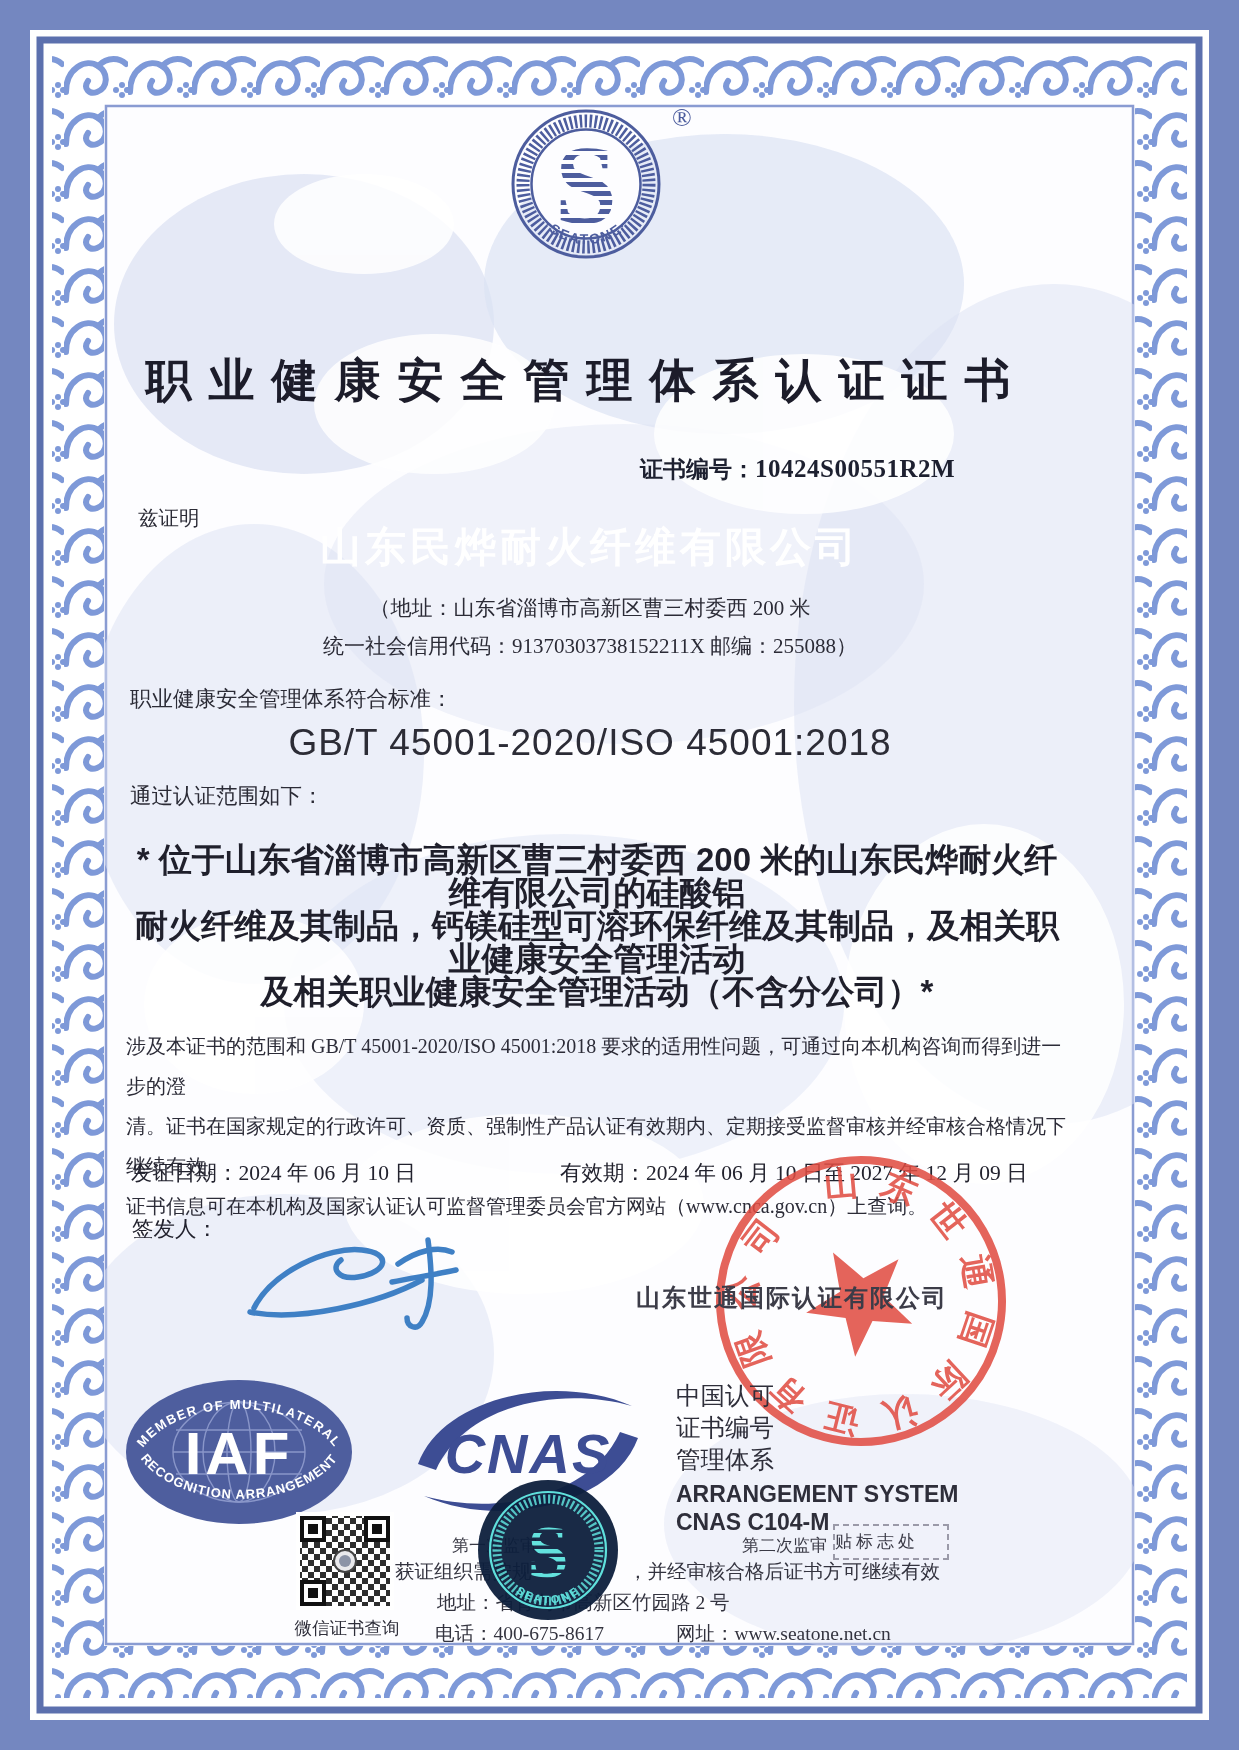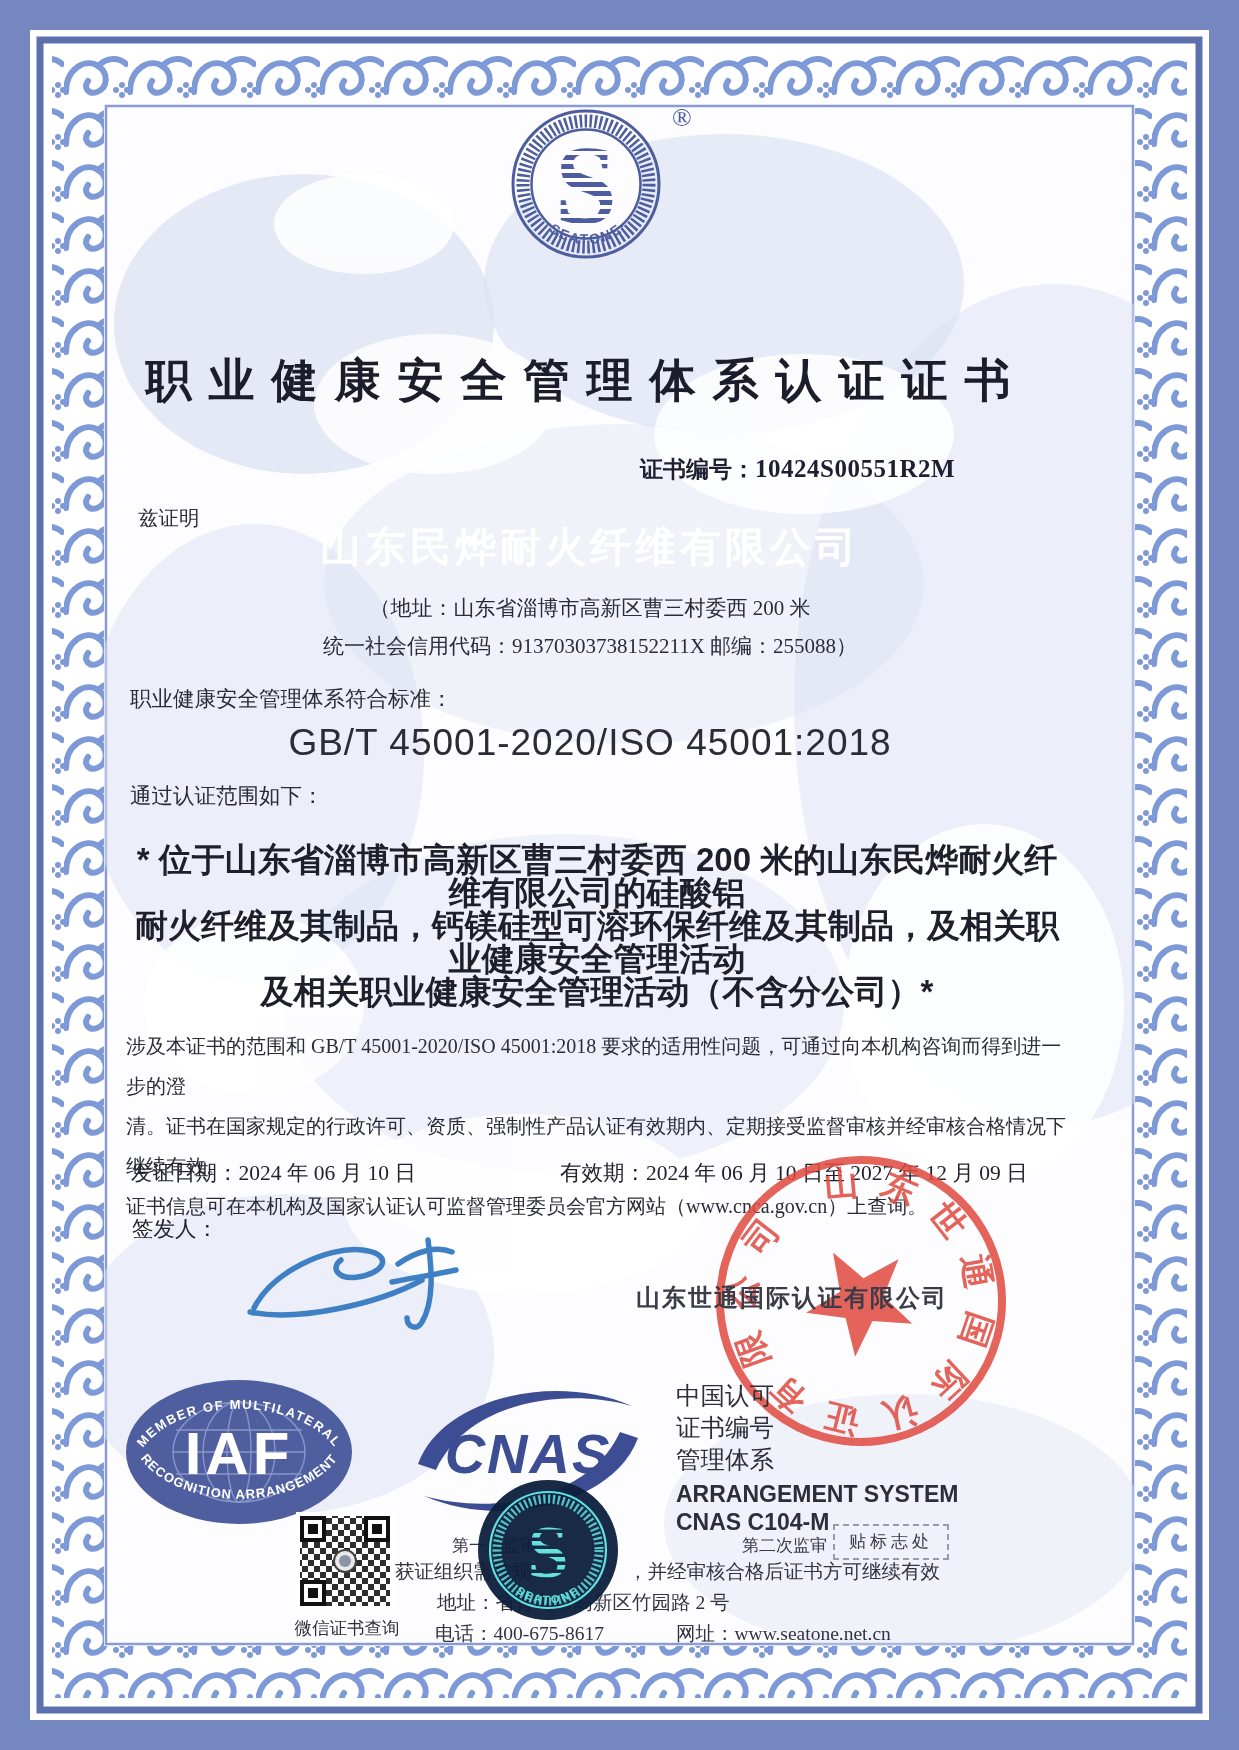--- a/index.html
+++ b/index.html
@@ -3,21 +3,21 @@
 <meta charset="utf-8">
 <style>
   html,body{margin:0;padding:0;background:#7487c0}
   .page{position:relative;width:1239px;height:1750px;background:#7487c0;overflow:hidden;
         font-family:"Liberation Serif","DejaVu Serif",serif;color:#26262f}
   .abs{position:absolute}
   .ctr{text-align:center}
   .b{font-weight:bold}
   .sans{font-family:"Liberation Sans","DejaVu Sans",sans-serif}
   .navy{color:#1d2030}
-  .dash-box{border:2px dashed #9a9aa8;text-align:center;color:#3a3a46}
+  .dash-box{border:2px dashed #9a9aa8;color:#3a3a46}
 </style>
 </head>
 <body>
 
 <div class="page">
 
   <svg class="abs" style="left:0;top:0" width="1239" height="1750">
     <defs>
       <pattern id="wv" width="64" height="52" patternUnits="userSpaceOnUse">
         <path d="M2,40 C2,16 22,6 34,14 C45,21 44,36 33,40 C25,43 19,36 24,29" fill="none" stroke="#7e99d8" stroke-width="6" stroke-linecap="round"></path>

